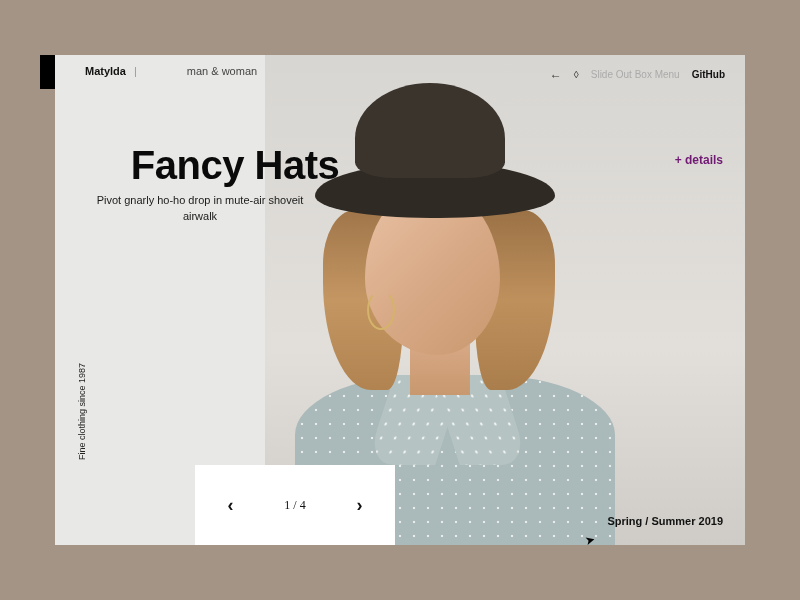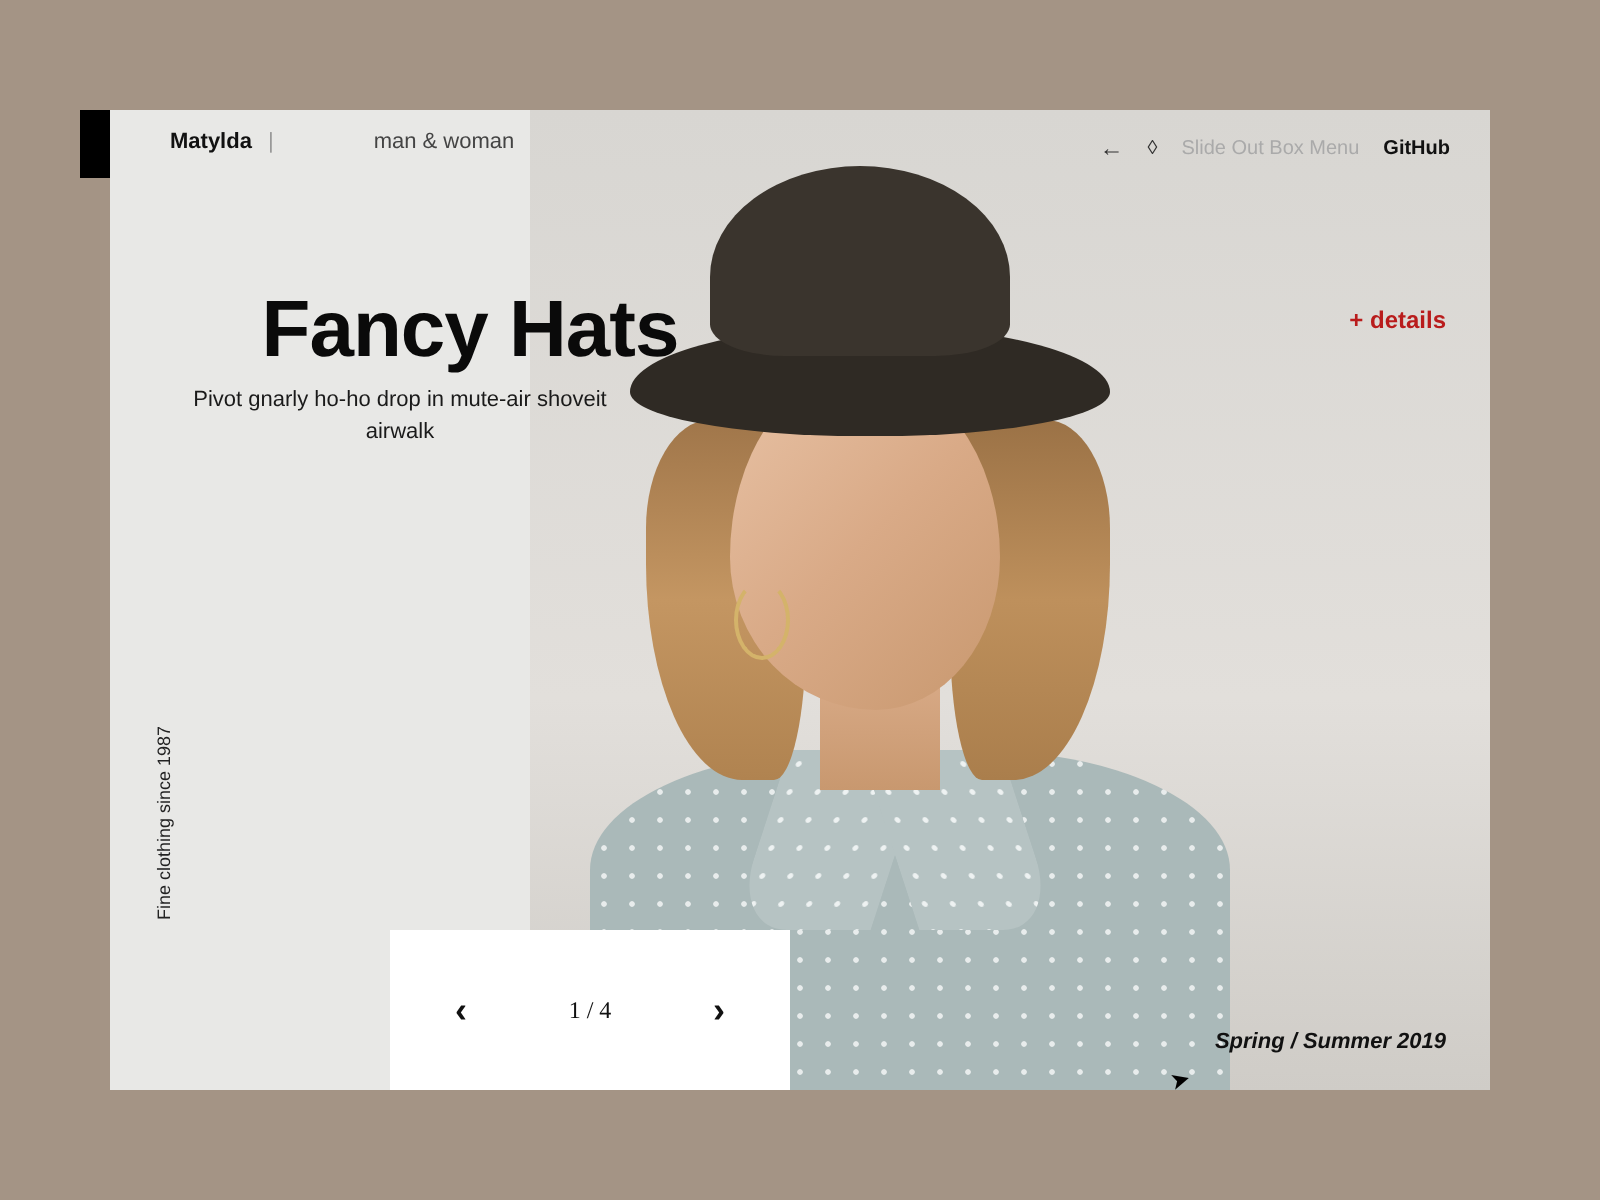--- a/index.html
+++ b/index.html
@@ -141,21 +141,21 @@
   margin-top: 8px;
   font-size: 11px;
   line-height: 1.45;
   color: #1a1a1a;
   max-width: 230px;
 }
 .details-link {
   position: absolute;
   right: 22px; top: 98px;
   font-size: 12px; font-weight: 700;
-  color: #b91c1c;
+  color: #701a75;
   cursor: pointer;
 }
 .vertical-text {
   position: absolute;
   left: 22px; top: 405px;
   font-size: 9px;
   color: #222;
   transform: rotate(-90deg);
   transform-origin: left top;
   white-space: nowrap;
@@ -175,21 +175,20 @@
   padding: 10px 14px;
 }
 .pager-count {
   font-size: 12px; color: #111; font-family: Liberation Serif, serif;
 }
 .season {
   position: absolute;
   right: 22px; bottom: 18px;
   font-size: 11px; font-weight: 600;
   color: #111;
-  font-style: italic;
 }
 .cursor {
   position: absolute;
   left: 530px; top: 478px;
   font-size: 12px; color: #000;
   transform: rotate(-15deg);
 }
 </style>
 </head>
 <body>

